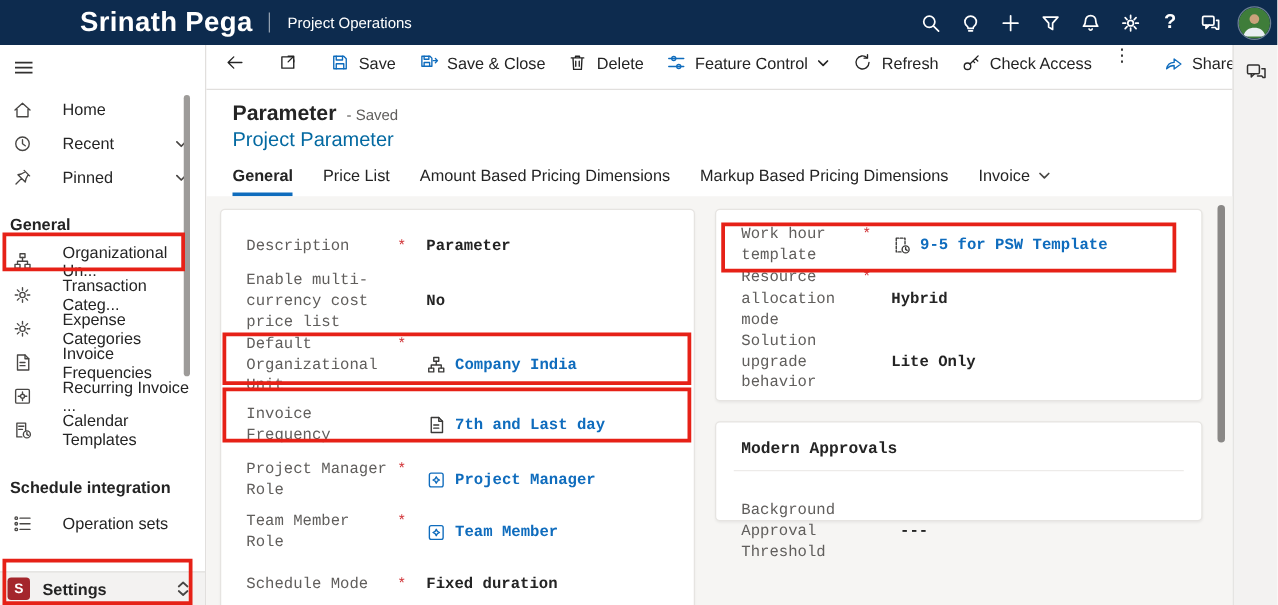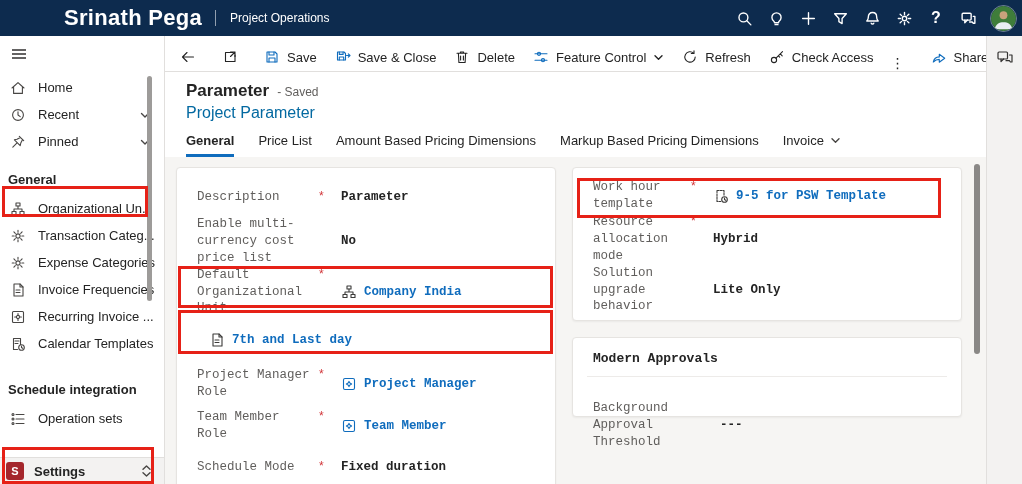--- a/index.html
+++ b/index.html
@@ -23,39 +23,39 @@
   .avatar { width:27px; height:27px; border-radius:50%; overflow:hidden; margin-left:6px; border:1px solid rgba(255,255,255,.4); }
 
   
   .app-body { display:flex; height:448px; }
 
   
   .sidebar { width:165px; min-width:165px; background:#fff; border-right:1px solid #e1dfdd; position:relative; display:flex; flex-direction:column; }
   .hamburger-row { height:36px; display:flex; align-items:center; padding-left:10px; }
   .hamburger-row svg { width:18px; height:18px; stroke:#323130; stroke-width:1.4; }
   .nav { flex:1; overflow:hidden; padding-top:2px; }
-  .nav-item { height:27px; display:flex; align-items:center; padding-left:10px; gap:12px; color:#242424; cursor:pointer; position:relative; }
+  .nav-item { height:27px; display:flex; align-items:center; padding-left:10px; gap:24px; color:#242424; cursor:pointer; position:relative; }
   .nav-item svg { width:16px; height:16px; stroke:#484644; fill:none; stroke-width:1.1; stroke-linecap:round; stroke-linejoin:round; flex:none; }
   .nav-item .chev { margin-left:auto; margin-right:13px; }
   .nav-item .chev svg { width:12px; height:12px; stroke:#484644; stroke-width:1.4; }
   .nav-item.selected { height:30px; background:#f5f4f2; }
   .nav-item.selected::before { content:""; position:absolute; left:2px; top:6px; width:3px; height:18px; background:#0f6cbd; border-radius:2px; }
   .section-h { font-weight:bold; font-size:13px; color:#242424; padding:17px 0 8px 8px; }
   .section-h.second { padding-top:25px; }
   .side-scrollbar { position:absolute; right:12px; top:40px; width:5px; height:225px; background:#9d9b99; border-radius:3px; }
   .settings-bar { height:27px; border-top:1px solid #e1dfdd; background:#f3f2f1; display:flex; align-items:center; padding:0 12px 0 6px; gap:10px; cursor:pointer; }
   .s-badge { width:18px; height:18px; border-radius:3px; background:#a4262c; color:#fff; font-size:11px; font-weight:bold; display:flex; align-items:center; justify-content:center; }
   .settings-label { font-weight:bold; font-size:13px; }
   .updown { margin-left:auto; }
   .updown svg { width:11px; height:14px; stroke:#484644; fill:none; stroke-width:1.4; stroke-linecap:round; stroke-linejoin:round; }
 
   
   .center { flex:1; min-width:0; display:flex; flex-direction:column; }
 
-  .command-bar { height:36px; display:flex; align-items:flex-end; border-bottom:1px solid #e1dfdd; padding:0 8px 0 6px; background:#fff; }
+  .command-bar { height:36px; display:flex; align-items:flex-start; border-bottom:1px solid #e1dfdd; padding:0 8px 0 6px; background:#fff; }
   .cmd-btn { display:flex; align-items:center; gap:7px; padding:0 9px; height:28px; font-size:13px; color:#242424; border-radius:2px; cursor:pointer; white-space:nowrap; }
   .cmd-btn svg { width:16px; height:16px; fill:none; stroke:#242424; stroke-width:1.1; stroke-linecap:round; stroke-linejoin:round; }
   .cmd-btn svg.blue { stroke:#0f6cbd; }
   .cmd-btn .dd svg { width:11px; height:11px; stroke-width:1.4; }
   .cmd-divider { width:1px; height:22px; background:#e1dfdd; margin:0 4px; }
   .cmd-more { font-size:14px; padding:0 8px; cursor:pointer; letter-spacing:1px; }
   .cmd-spacer { flex:1; }
 
   
   .record-header { background:#fff; padding:9px 0 0 21px; }
@@ -399,20 +399,21 @@
             <svg viewBox="0 0 16 16">
                 <rect x="6" y="2" width="4" height="3"></rect>
                 <rect x="2" y="10.5" width="4" height="3"></rect>
                 <rect x="10" y="10.5" width="4" height="3"></rect>
                 <path d="M8 5v3M4 10.5V8h8v2.5"></path>
               </svg>
             <span>Company India</span>
           </div>
         </div>
         <div class="field-row" style="min-height:46px;">
+          <div class="f-label"><span>Invoice Frequency</span></div>
           <div class="f-value link icon-dark">
             <svg viewBox="0 0 16 16">
                 <path d="M4 2h6l3 3v9H4z"></path>
                 <path d="M10 2v3h3M6 8h4M6 10.5h4"></path>
               </svg>
             <span>7th and Last day</span>
           </div>
         </div>
         <div class="field-row" style="min-height:42px;">
           <div class="f-label"><span>Project Manager Role</span><span class="req">*</span></div>

